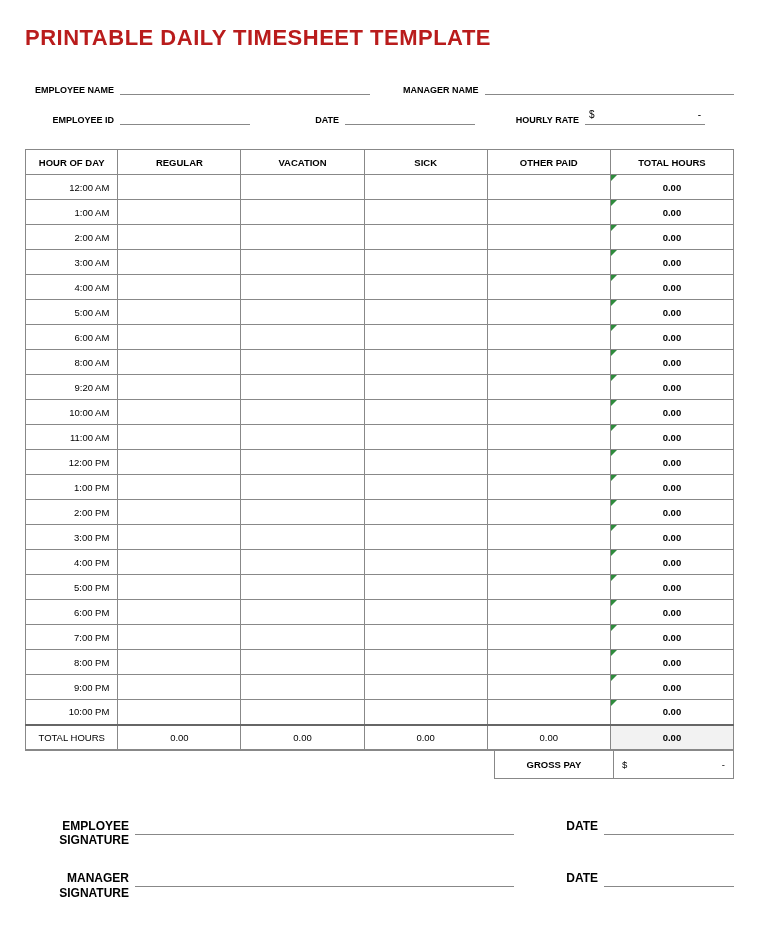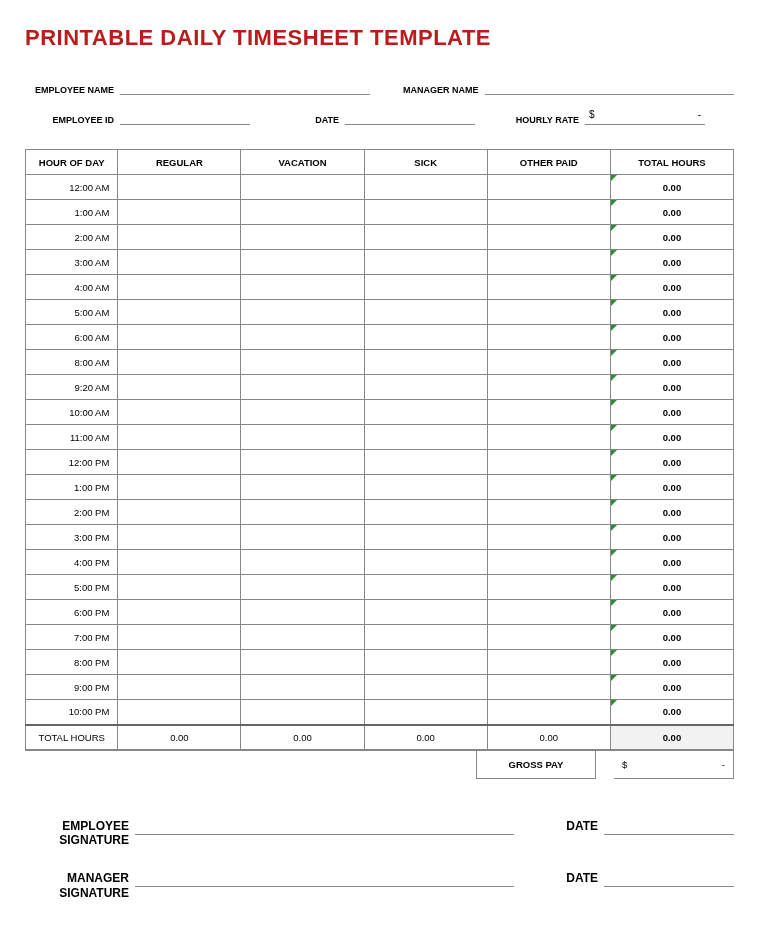--- a/index.html
+++ b/index.html
@@ -91,21 +91,20 @@
     border-bottom: 2px solid #888;
   }
   tr.totals td.hour { text-align: center; }
   tr.totals td.total { background: #f2f2f2; }
 
   .gross-row {
     display: flex;
     justify-content: flex-end;
     margin-top: 0;
     font-size: 9.5px;
-    gap: 18px;
   }
   .gross-label {
     width: 120px;
     text-align: center;
     font-weight: 700;
     padding: 8px 8px;
     border-left: 1px solid #888;
     border-right: 1px solid #888;
     border-bottom: 1px solid #888;
   }

